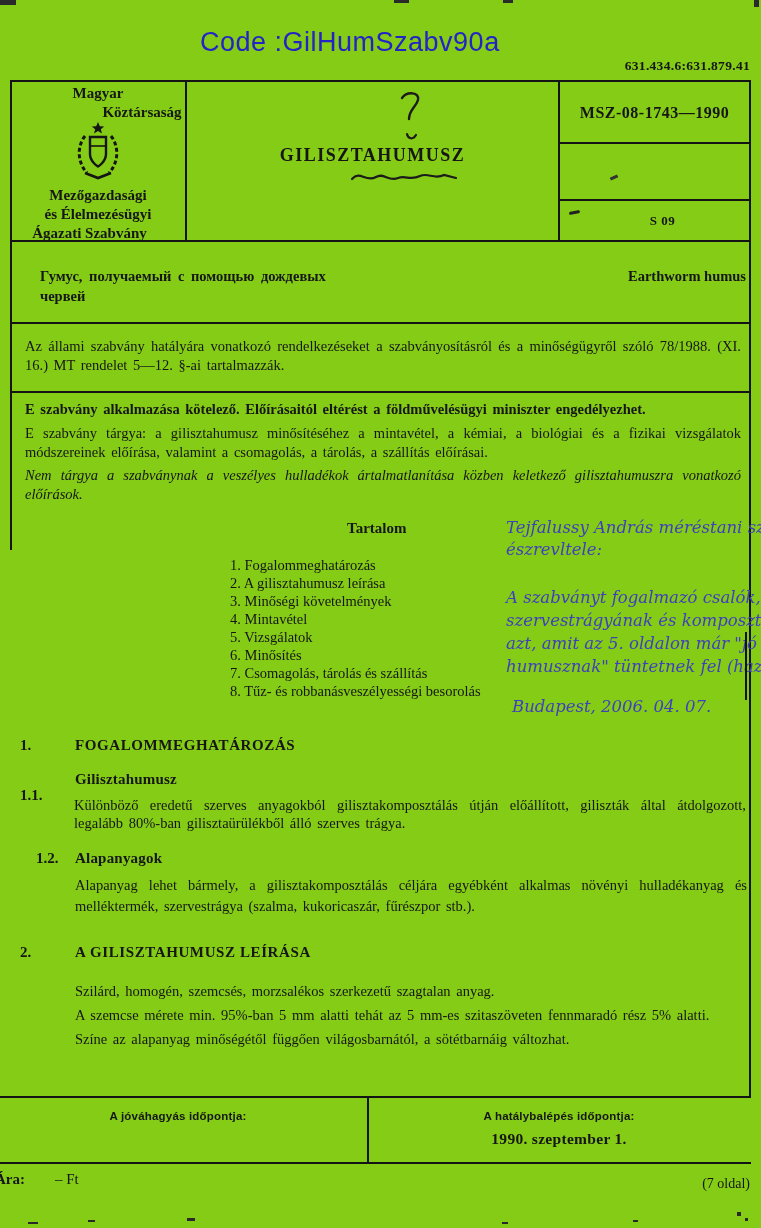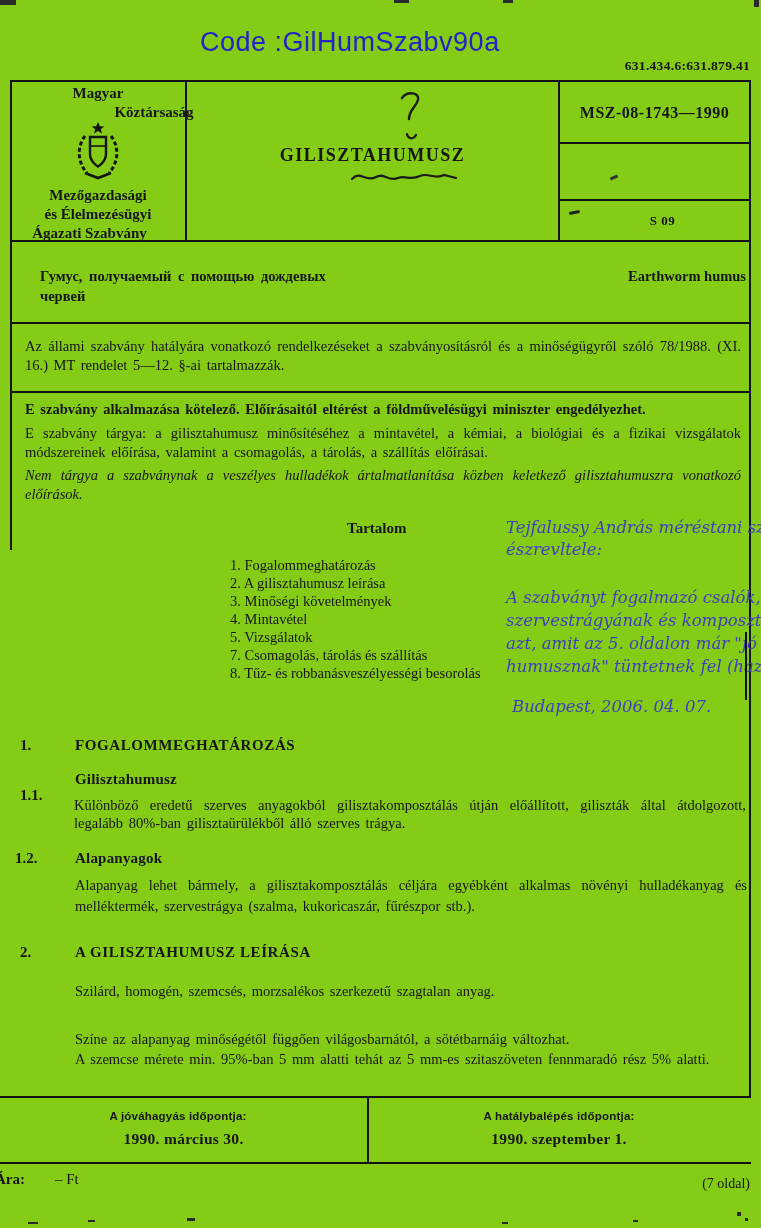--- a/index.html
+++ b/index.html
@@ -59,21 +59,21 @@
   <div class="line" style="left:749px;top:80px;width:2px;height:1016px;"></div>
   <div class="line" style="left:185px;top:80px;width:2px;height:162px;"></div>
   <div class="line" style="left:558px;top:80px;width:2px;height:162px;"></div>
   <div class="line" style="left:558px;top:142px;width:193px;height:2px;"></div>
   <div class="line" style="left:558px;top:199px;width:193px;height:2px;"></div>
   <div class="line" style="left:10px;top:240px;width:741px;height:2px;"></div>
   <div class="line" style="left:10px;top:322px;width:741px;height:2px;"></div>
   <div class="line" style="left:10px;top:391px;width:741px;height:2px;"></div>
 
   <div class="abs org ctr" style="left:12px;top:84px;width:172px;">Magyar</div>
-  <div class="abs org ctr" style="left:20px;top:103px;width:172px;padding-left:48px;">Köztársaság</div>
+  <div class="abs org ctr" style="left:8px;top:103px;width:172px;padding-left:48px;">Köztársaság</div>
 
   <div class="abs" style="left:74px;top:121px;">
     <svg width="48" height="62" viewBox="0 0 48 62">
       <polygon points="24,1 25.8,5.2 30.2,5.4 26.8,8.2 28,12.4 24,10 20,12.4 21.2,8.2 17.8,5.4 22.2,5.2" fill="#151515"></polygon>
       <path d="M11,15 C3,25 3,41 13,52" fill="none" stroke="#151515" stroke-width="3" stroke-dasharray="4 2.5"></path>
       <path d="M37,15 C45,25 45,41 35,52" fill="none" stroke="#151515" stroke-width="3" stroke-dasharray="4 2.5"></path>
       <path d="M16,16 h16 v17 c0,8 -8,12.5 -8,12.5 c0,0 -8,-4.5 -8,-12.5 z" fill="none" stroke="#151515" stroke-width="2.4"></path>
       <path d="M16,25 h16" stroke="#151515" stroke-width="1.6"></path>
       <path d="M11,52 L24,57 L37,52" fill="none" stroke="#151515" stroke-width="2.6"></path>
     </svg>
@@ -113,55 +113,55 @@
   <div class="abs body-txt jus" style="left:25px;top:424px;width:716px;">E szabvány tárgya: a gilisztahumusz minősítéséhez a mintavétel, a kémiai, a biológiai és a fizikai vizsgálatok módszereinek előírása, valamint a csomagolás, a tárolás, a szállítás előírásai.</div>
   <div class="abs body-txt it jus" style="left:25px;top:466px;width:716px;">Nem tárgya a szabványnak a veszélyes hulladékok ártalmatlanítása közben keletkező gilisztahumuszra vonatkozó előírások.</div>
 
   <div class="abs toc-title" style="left:347px;top:520px;">Tartalom</div>
   <div class="abs" style="left:230px;top:556px;">
     <div class="toc-item">1. Fogalommeghatározás</div>
     <div class="toc-item">2. A gilisztahumusz leírása</div>
     <div class="toc-item">3. Minőségi követelmények</div>
     <div class="toc-item">4. Mintavétel</div>
     <div class="toc-item">5. Vizsgálatok</div>
+    <div class="toc-item">6. Minősítés</div>
     <div class="toc-item">7. Csomagolás, tárolás és szállítás</div>
     <div class="toc-item">8. Tűz- és robbanásveszélyességi besorolás</div>
   </div>
 
   <div class="abs annot" style="left:506px;top:518px;">Tejfalussy András méréstani szakértői</div>
   <div class="abs annot" style="left:506px;top:540px;">észrevltele:</div>
   <div class="abs annot" style="left:506px;top:588px;">A szabványt fogalmazó csalók, itt még</div>
   <div class="abs annot" style="left:506px;top:611px;">szervestrágyának és komposztnak nevezik</div>
   <div class="abs annot" style="left:506px;top:634px;">azt, amit az 5. oldalon már "jó minőségű</div>
   <div class="abs annot" style="left:506px;top:657px;">humusznak" tüntetnek fel (hazudnak)!</div>
   <div class="line" style="left:745px;top:632px;width:2px;height:68px;"></div>
   <div class="abs annot" style="left:512px;top:697px;">Budapest, 2006. 04. 07.</div>
 
   <div class="abs sec-num" style="left:20px;top:737px;">1.</div>
   <div class="abs sec-title" style="left:75px;top:737px;">FOGALOMMEGHATÁROZÁS</div>
 
   <div class="abs sec-num" style="left:20px;top:771px;margin-top:16px;">1.1.</div>
   <div class="abs sec-title" style="left:75px;top:771px;letter-spacing:0.2px;">Gilisztahumusz</div>
   <div class="abs body-txt jus" style="left:74px;top:796px;width:672px;line-height:18px;">Különböző eredetű szerves anyagokból gilisztakomposztálás útján előállított, giliszták által átdolgozott, legalább 80%-ban gilisztaürülékből álló szerves trágya.</div>
 
-  <div class="abs sec-num" style="left:15px;top:850px;">1.2.</div>
+  <div class="abs sec-num" style="left:36px;top:850px;">1.2.</div>
   <div class="abs sec-title" style="left:75px;top:850px;letter-spacing:0.2px;">Alapanyagok</div>
   <div class="abs body-txt jus" style="left:75px;top:875px;width:672px;line-height:21px;">Alapanyag lehet bármely, a gilisztakomposztálás céljára egyébként alkalmas növényi hulladékanyag és melléktermék, szervestrágya (szalma, kukoricaszár, fűrészpor stb.).</div>
 
   <div class="abs sec-num" style="left:20px;top:944px;">2.</div>
   <div class="abs sec-title" style="left:75px;top:944px;">A GILISZTAHUMUSZ LEÍRÁSA</div>
   <div class="abs body-txt" style="left:75px;top:982px;width:680px;">Szilárd, homogén, szemcsés, morzsalékos szerkezetű szagtalan anyag.</div>
-  <div class="abs body-txt" style="left:75px;top:1006px;width:680px;margin-top:44px;">A szemcse mérete min. 95%-ban 5 mm alatti tehát az 5 mm-es szitaszöveten fennmaradó rész 5% alatti.</div>
+  <div class="abs body-txt" style="left:75px;top:1006px;width:680px;">A szemcse mérete min. 95%-ban 5 mm alatti tehát az 5 mm-es szitaszöveten fennmaradó rész 5% alatti.</div>
   <div class="abs body-txt" style="left:75px;top:1030px;width:680px;">Színe az alapanyag minőségétől függően világosbarnától, a sötétbarnáig változhat.</div>
 
   <div class="line" style="left:0;top:1096px;width:751px;height:2px;"></div>
   <div class="line" style="left:0;top:1162px;width:751px;height:2px;"></div>
   <div class="line" style="left:367px;top:1096px;width:2px;height:68px;"></div>
   <div class="abs ft-label ctr" style="left:0;top:1110px;width:356px;">A jóváhagyás időpontja:</div>
-  <div class="abs ft-date ctr" style="left:0;top:1130px;width:367px;">1990. március 30.</div>
   <div class="abs ft-label ctr" style="left:369px;top:1110px;width:380px;">A hatálybalépés időpontja:</div>
   <div class="abs ft-date ctr" style="left:369px;top:1130px;width:380px;">1990. szeptember 1.</div>
 
   <div class="abs price" style="left:-5px;top:1171px;">Ára:</div>
   <div class="abs price" style="left:55px;top:1171px;font-weight:normal;">– Ft</div>
   <div class="abs pages" style="right:11px;top:1176px;">(7 oldal)</div>
 
   <div class="artifact" style="left:28px;top:1222px;width:10px;height:2px;"></div>
   <div class="artifact" style="left:88px;top:1220px;width:7px;height:2px;"></div>
   <div class="artifact" style="left:187px;top:1218px;width:8px;height:3px;"></div>

